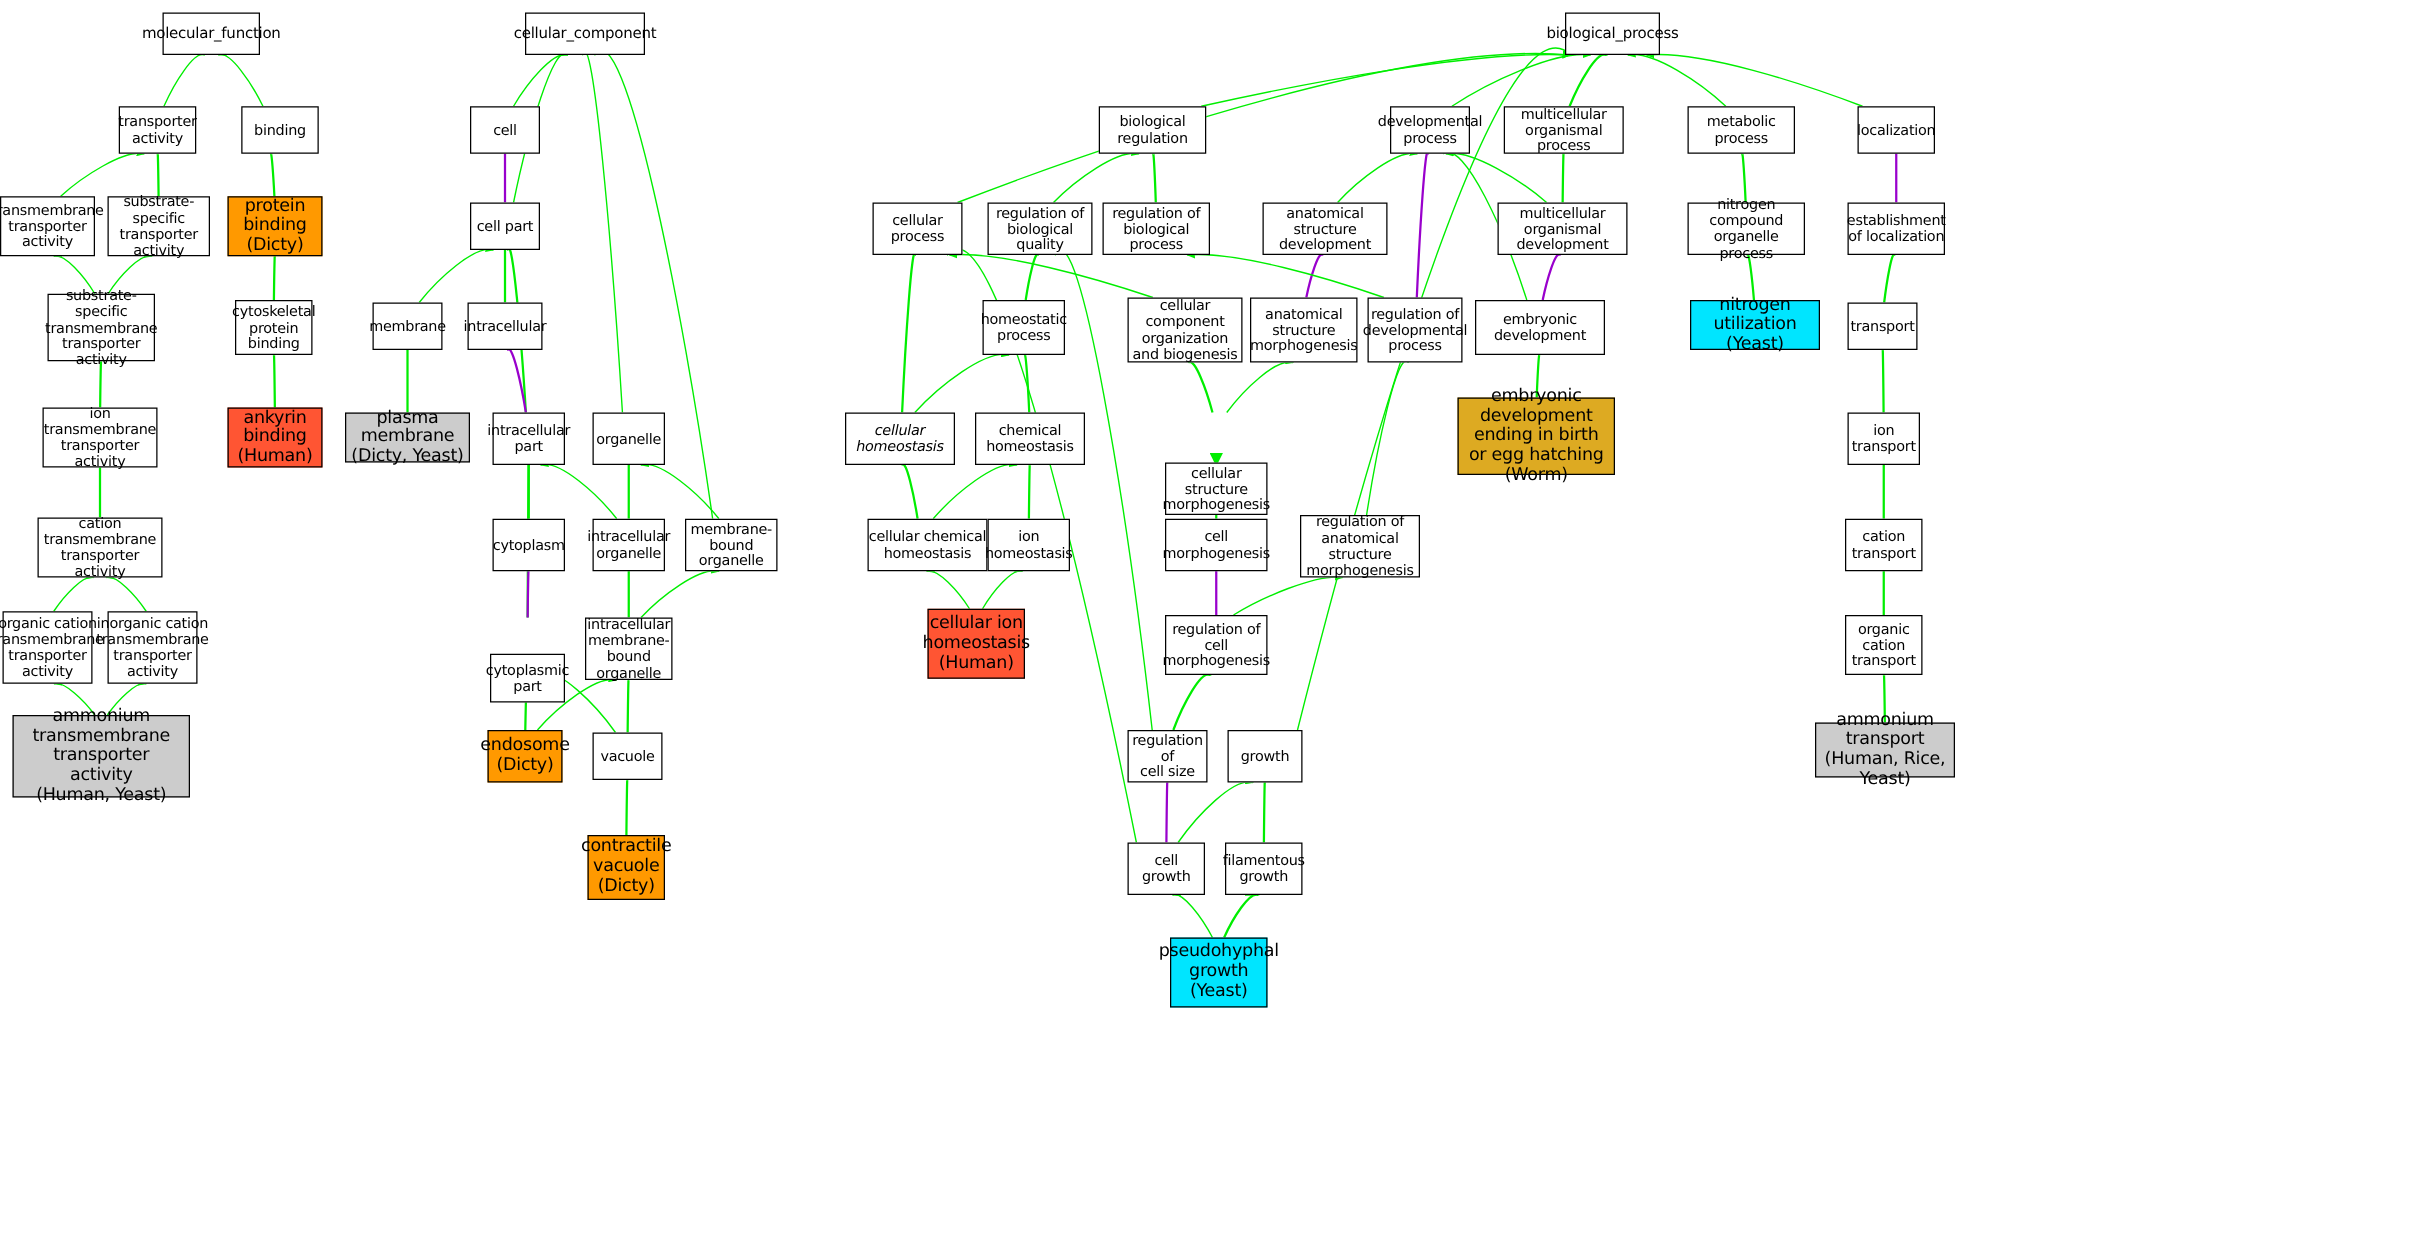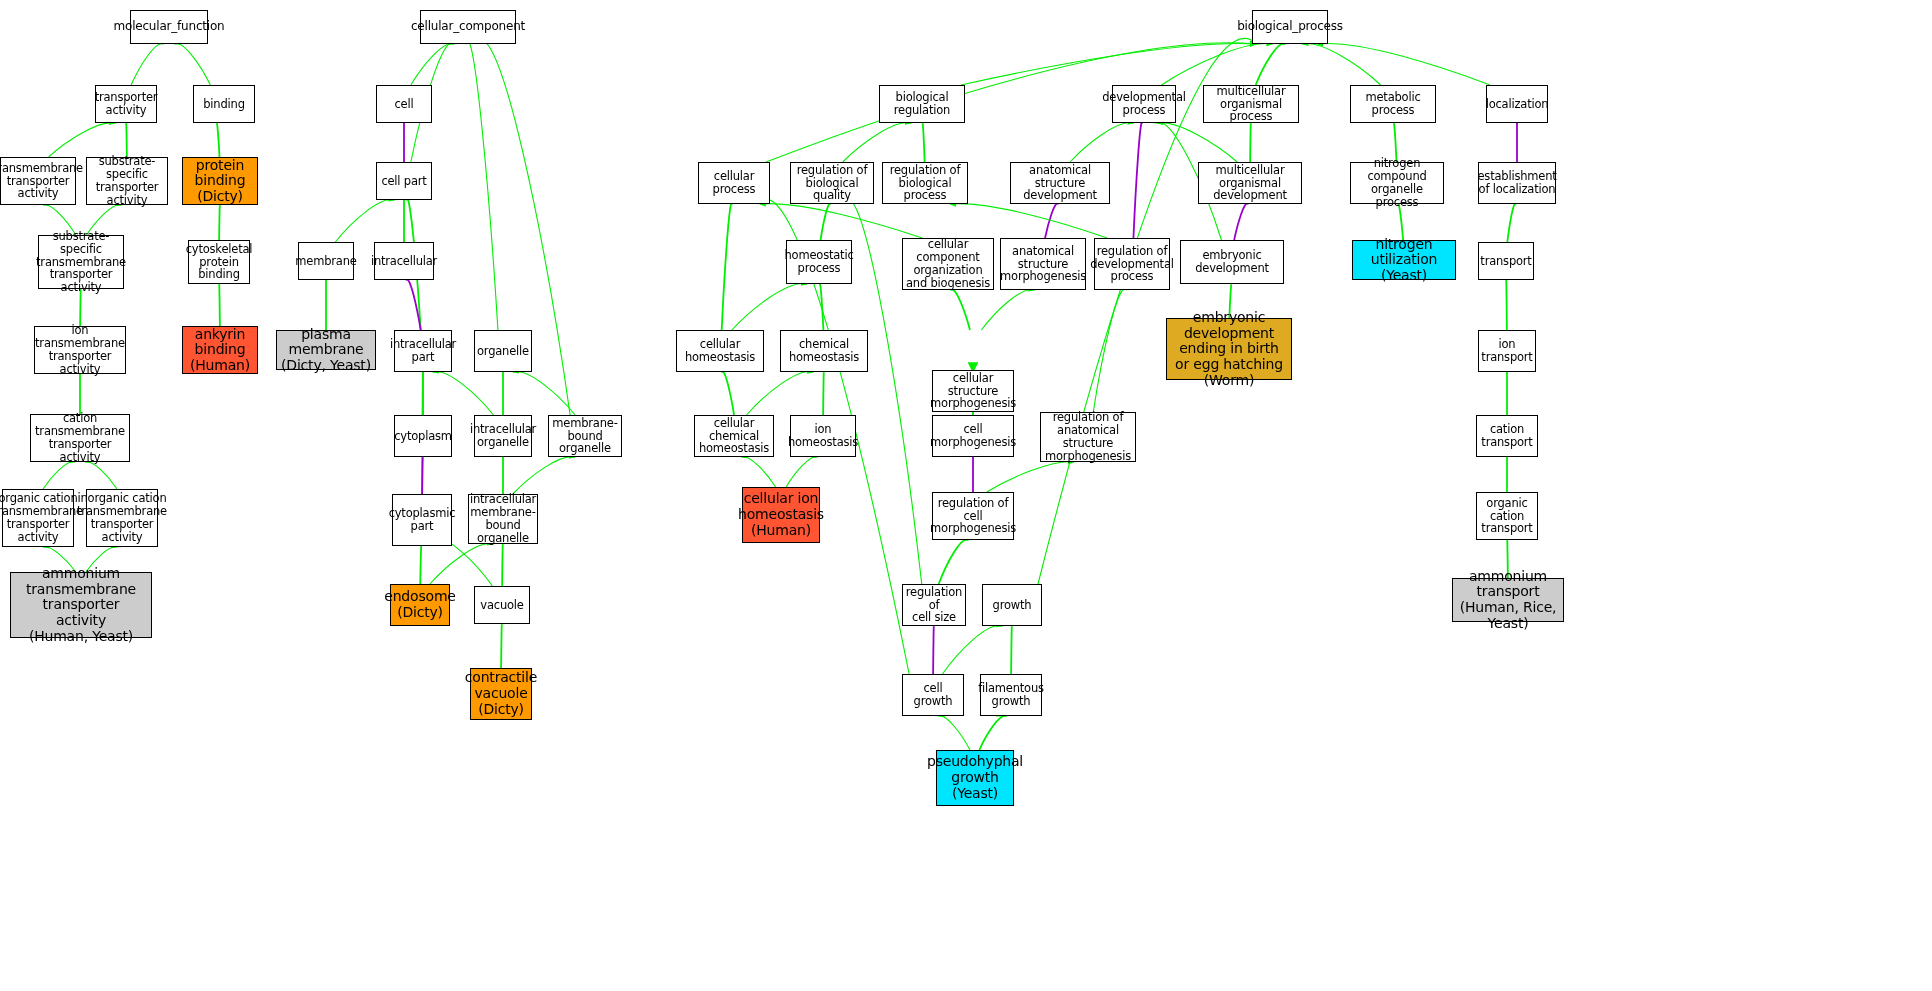--- a/index.html
+++ b/index.html
@@ -191,21 +191,21 @@
       <div class="node annot" style="left: 276px; top: 330px; width: 100px; height: 40px; background: rgb(204, 204, 204);">plasma membrane
 (Dicty, Yeast)</div>
       <div class="node small" style="left: 394px; top: 330px; width: 58px; height: 42px; background: rgb(255, 255, 255);">intracellular
 part</div>
       <div class="node small" style="left: 474px; top: 330px; width: 58px; height: 42px; background: rgb(255, 255, 255);">organelle</div>
       <div class="node small" style="left: 394px; top: 415px; width: 58px; height: 42px; background: rgb(255, 255, 255);">cytoplasm</div>
       <div class="node small" style="left: 474px; top: 415px; width: 58px; height: 42px; background: rgb(255, 255, 255);">intracellular
 organelle</div>
       <div class="node small" style="left: 548px; top: 415px; width: 74px; height: 42px; background: rgb(255, 255, 255);">membrane-bound
 organelle</div>
-      <div class="node small" style="left: 392px; top: 494px; width: 60px; height: 52px; background: rgb(255, 255, 255);">cytoplasmic
+      <div class="node small" style="left: 392px; top: 523px; width: 60px; height: 39px; background: rgb(255, 255, 255);">cytoplasmic
 part</div>
       <div class="node small" style="left: 468px; top: 494px; width: 70px; height: 50px; background: rgb(255, 255, 255);">intracellular
 membrane-bound
 organelle</div>
       <div class="node annot" style="left: 390px; top: 584px; width: 60px; height: 42px; background: rgb(255, 153, 0);">endosome
 (Dicty)</div>
       <div class="node small" style="left: 474px; top: 586px; width: 56px; height: 38px; background: rgb(255, 255, 255);">vacuole</div>
       <div class="node annot" style="left: 470px; top: 668px; width: 62px; height: 52px; background: rgb(255, 153, 0);">contractile
 vacuole
 (Dicty)</div>
@@ -237,34 +237,34 @@
 and biogenesis</div>
       <div class="node small" style="left: 1000px; top: 238px; width: 86px; height: 52px; background: rgb(255, 255, 255);">anatomical structure
 morphogenesis</div>
       <div class="node small" style="left: 1094px; top: 238px; width: 76px; height: 52px; background: rgb(255, 255, 255);">regulation of
 developmental
 process</div>
       <div class="node small" style="left: 1180px; top: 240px; width: 104px; height: 44px; background: rgb(255, 255, 255);">embryonic development</div>
       <div class="node annot" style="left: 1352px; top: 240px; width: 104px; height: 40px; background: rgb(0, 229, 255);">nitrogen utilization
 (Yeast)</div>
       <div class="node small" style="left: 1478px; top: 242px; width: 56px; height: 38px; background: rgb(255, 255, 255);">transport</div>
-      <div class="node small" style="left: 676px; top: 330px; width: 88px; height: 42px; background: rgb(255, 255, 255);">cellular homeostasis</div>
+      <div class="node small" style="left: 676px; top: 330px; width: 88px; height: 42px; background: rgb(255, 255, 255); font-style: italic;">cellular homeostasis</div>
       <div class="node small" style="left: 780px; top: 330px; width: 88px; height: 42px; background: rgb(255, 255, 255);">chemical homeostasis</div>
       <div class="node small" style="left: 932px; top: 330px; width: 82px; height: 42px; background: rgb(255, 255, 255); margin-top: 40px;">cellular structure
 morphogenesis</div>
       <div class="node annot" style="left: 1166px; top: 318px; width: 126px; height: 62px; background: rgb(221, 170, 34);">embryonic development
 ending in birth
 or egg hatching
 (Worm)</div>
       <div class="node small" style="left: 1478px; top: 330px; width: 58px; height: 42px; background: rgb(255, 255, 255);">ion transport</div>
       <div class="node small" style="left: 932px; top: 415px; width: 82px; height: 42px; background: rgb(255, 255, 255);">cell morphogenesis</div>
       <div class="node small" style="left: 1040px; top: 412px; width: 96px; height: 50px; background: rgb(255, 255, 255);">regulation of
 anatomical structure
 morphogenesis</div>
-      <div class="node small" style="left: 694px; top: 415px; width: 80px; height: 42px; background: rgb(255, 255, 255);">cellular chemical
+      <div class="node small" style="left: 694px; top: 415px; width: 96px; height: 42px; background: rgb(255, 255, 255);">cellular chemical
 homeostasis</div>
       <div class="node small" style="left: 790px; top: 415px; width: 66px; height: 42px; background: rgb(255, 255, 255);">ion homeostasis</div>
       <div class="node small" style="left: 1476px; top: 415px; width: 62px; height: 42px; background: rgb(255, 255, 255);">cation transport</div>
       <div class="node annot" style="left: 742px; top: 487px; width: 78px; height: 56px; background: rgb(255, 85, 51);">cellular ion
 homeostasis
 (Human)</div>
       <div class="node small" style="left: 932px; top: 492px; width: 82px; height: 48px; background: rgb(255, 255, 255);">regulation of
 cell morphogenesis</div>
       <div class="node small" style="left: 1476px; top: 492px; width: 62px; height: 48px; background: rgb(255, 255, 255);">organic cation
 transport</div>

